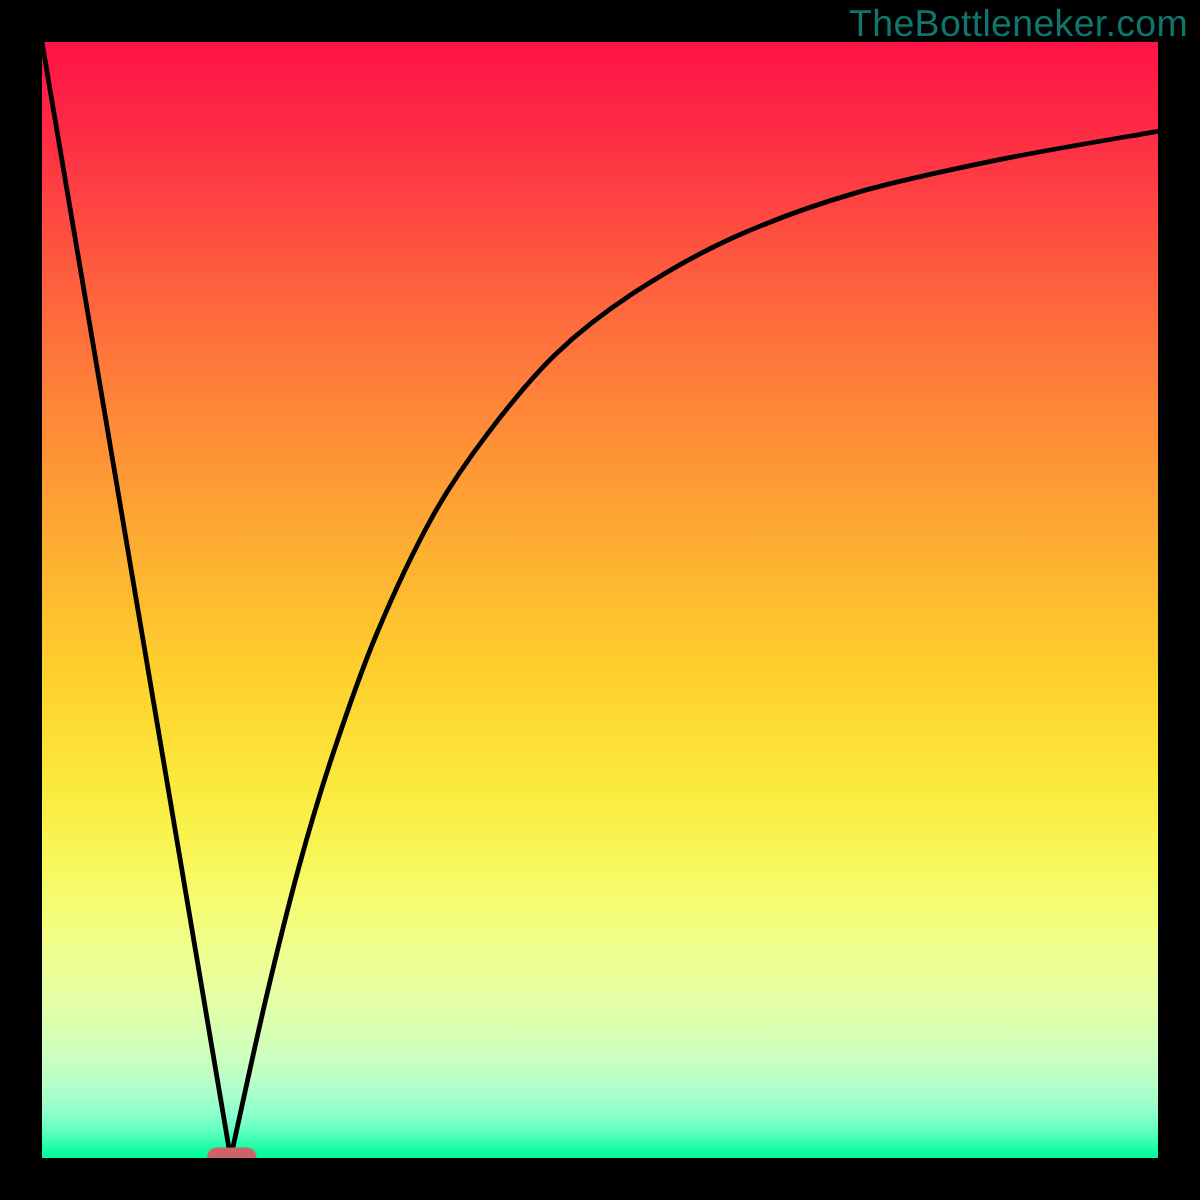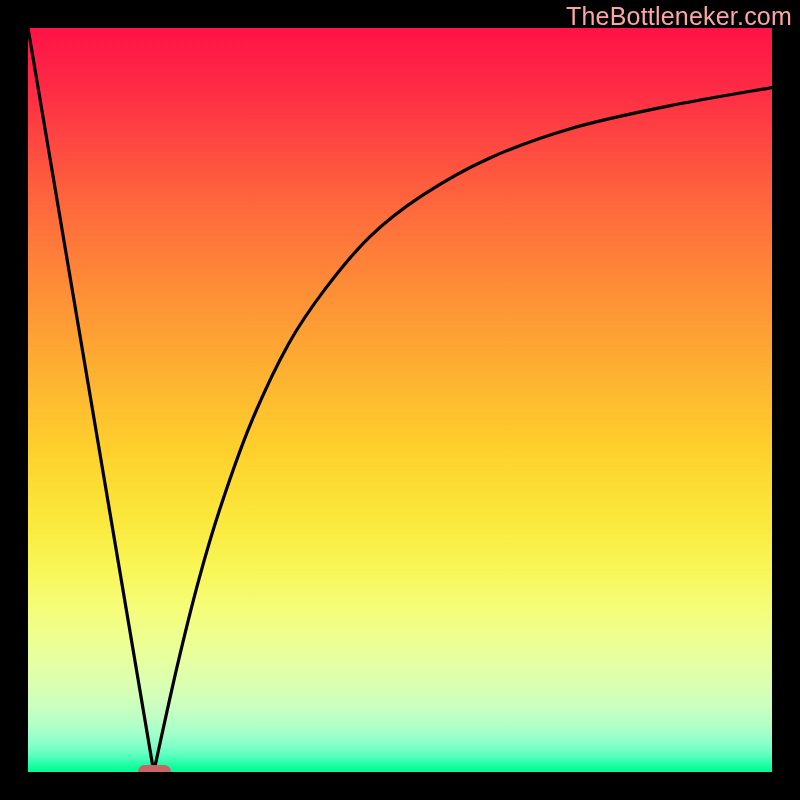--- a/index.html
+++ b/index.html
@@ -63,21 +63,21 @@
     background: #cc6366;
     border-radius: 999px;
   }
   .watermark {
     position: absolute;
     top: 2px;
     right: 8px;
     font-family: Arial, Helvetica, sans-serif;
     font-size: 25px;
     font-weight: 500;
-    color: #fca5a5;
+    color: #0f766e;
     letter-spacing: 0.2px;
   }
 </style>
 </head>
 <body>
 
 <div class="frame">
 
   <div class="plot">
     <div class="gradient"></div>

